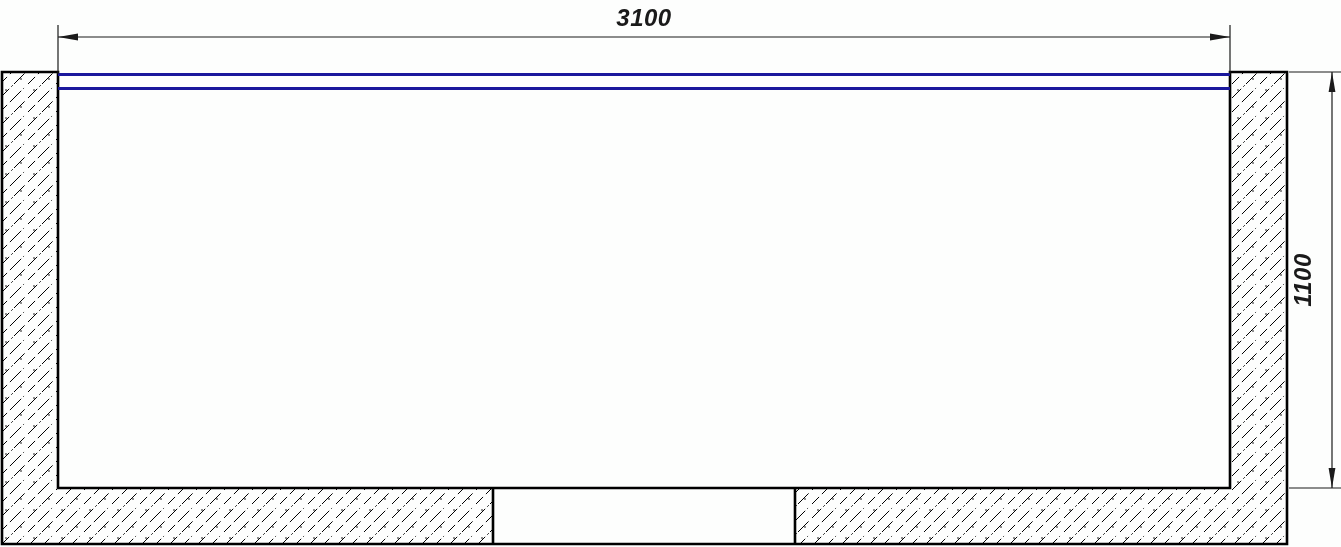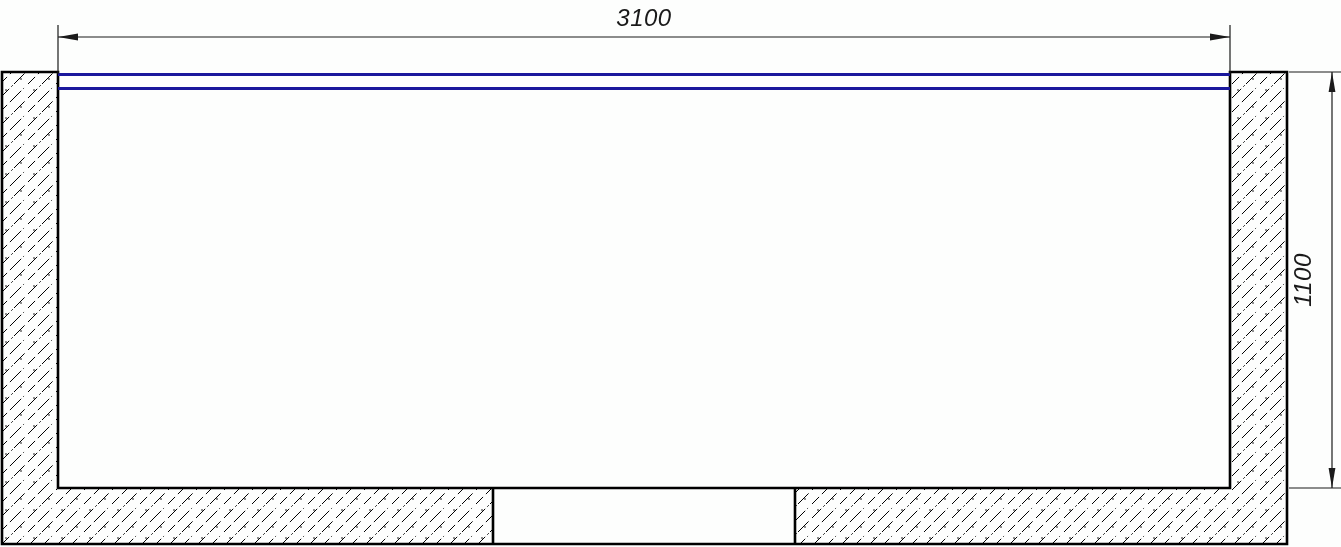--- a/index.html
+++ b/index.html
@@ -7,20 +7,21 @@
     padding: 0;
     background: #ffffff;
   }
   #canvas {
     position: relative;
     width: 1341px;
     height: 547px;
     background: #fdfefd;
     overflow: hidden;
     font-family: "Liberation Sans", sans-serif;
+    font-weight: bold;
   }
   svg { display: block; }
   .dim-text {
     font-family: "Liberation Sans", sans-serif;
     font-style: italic;
     font-size: 24px;
     fill: #1a1a1a;
     letter-spacing: 0.5px;
   }
 </style>

